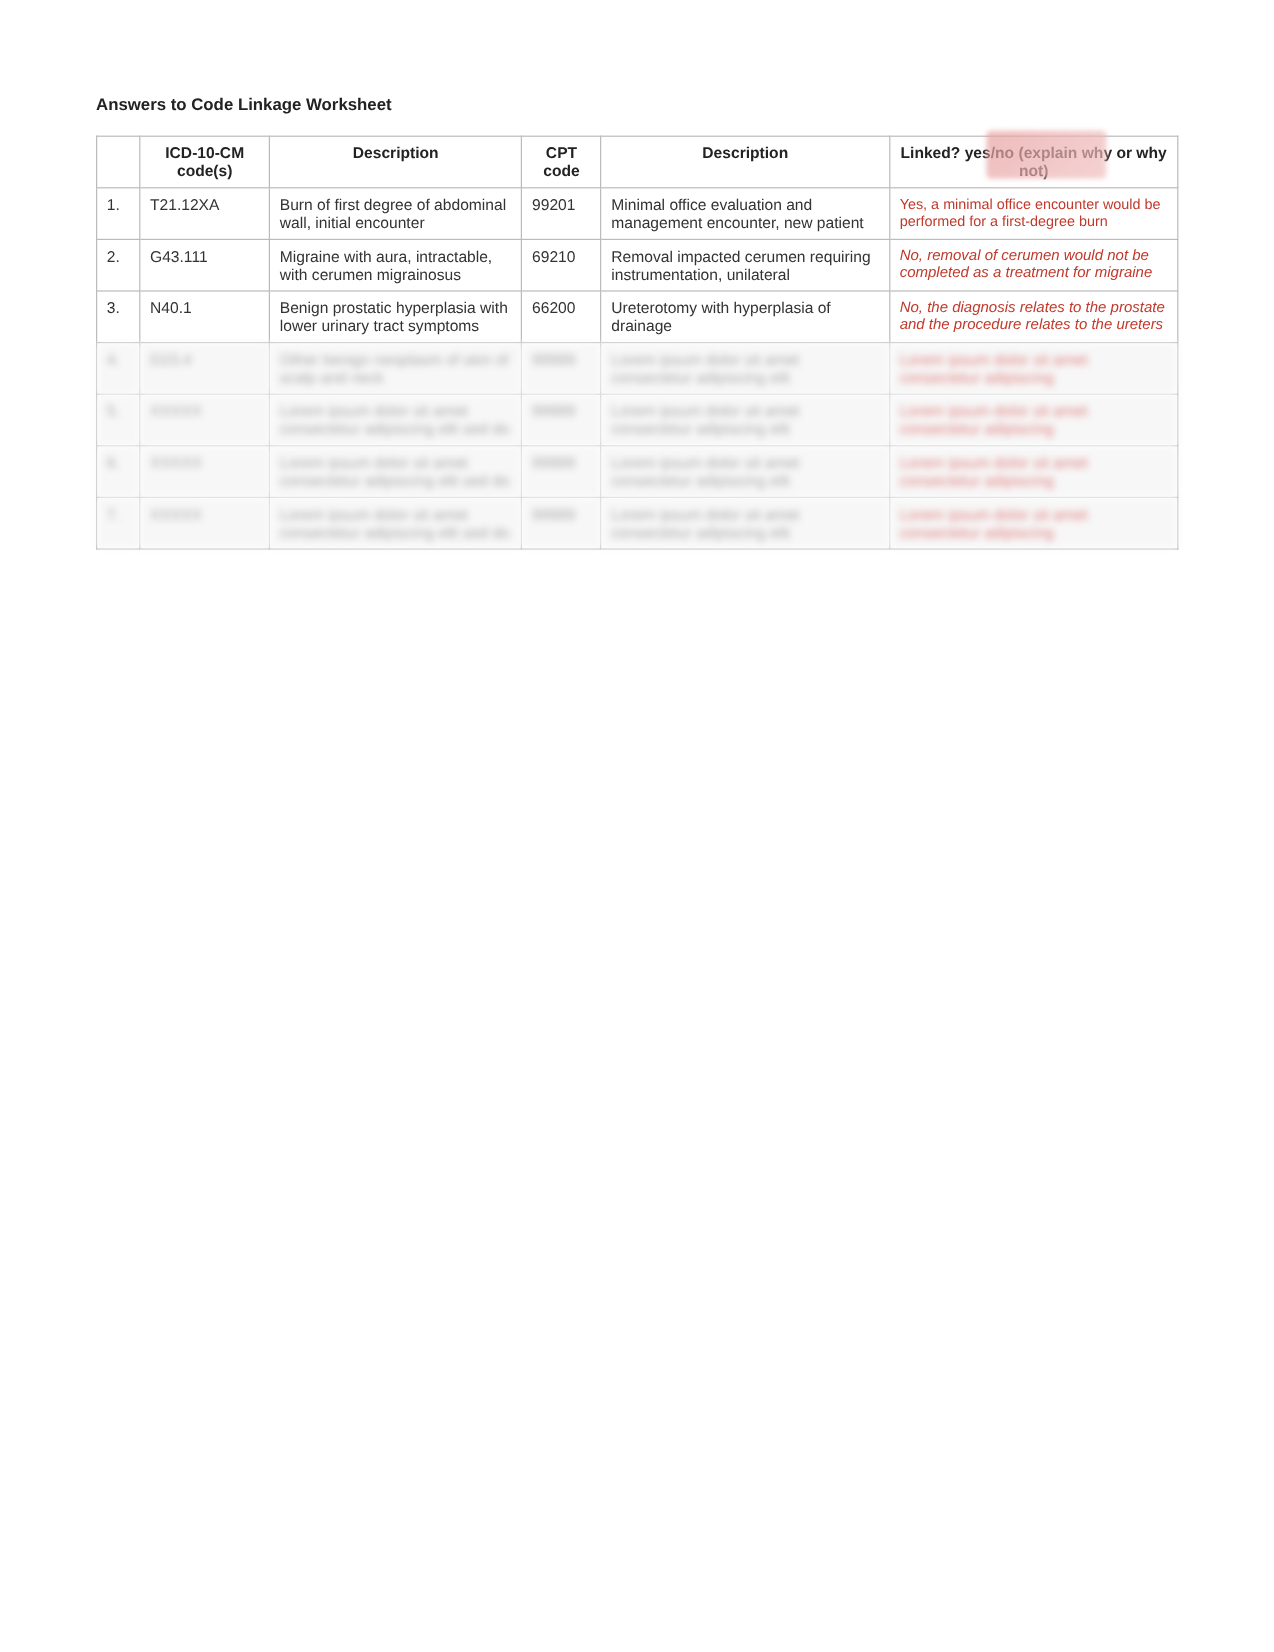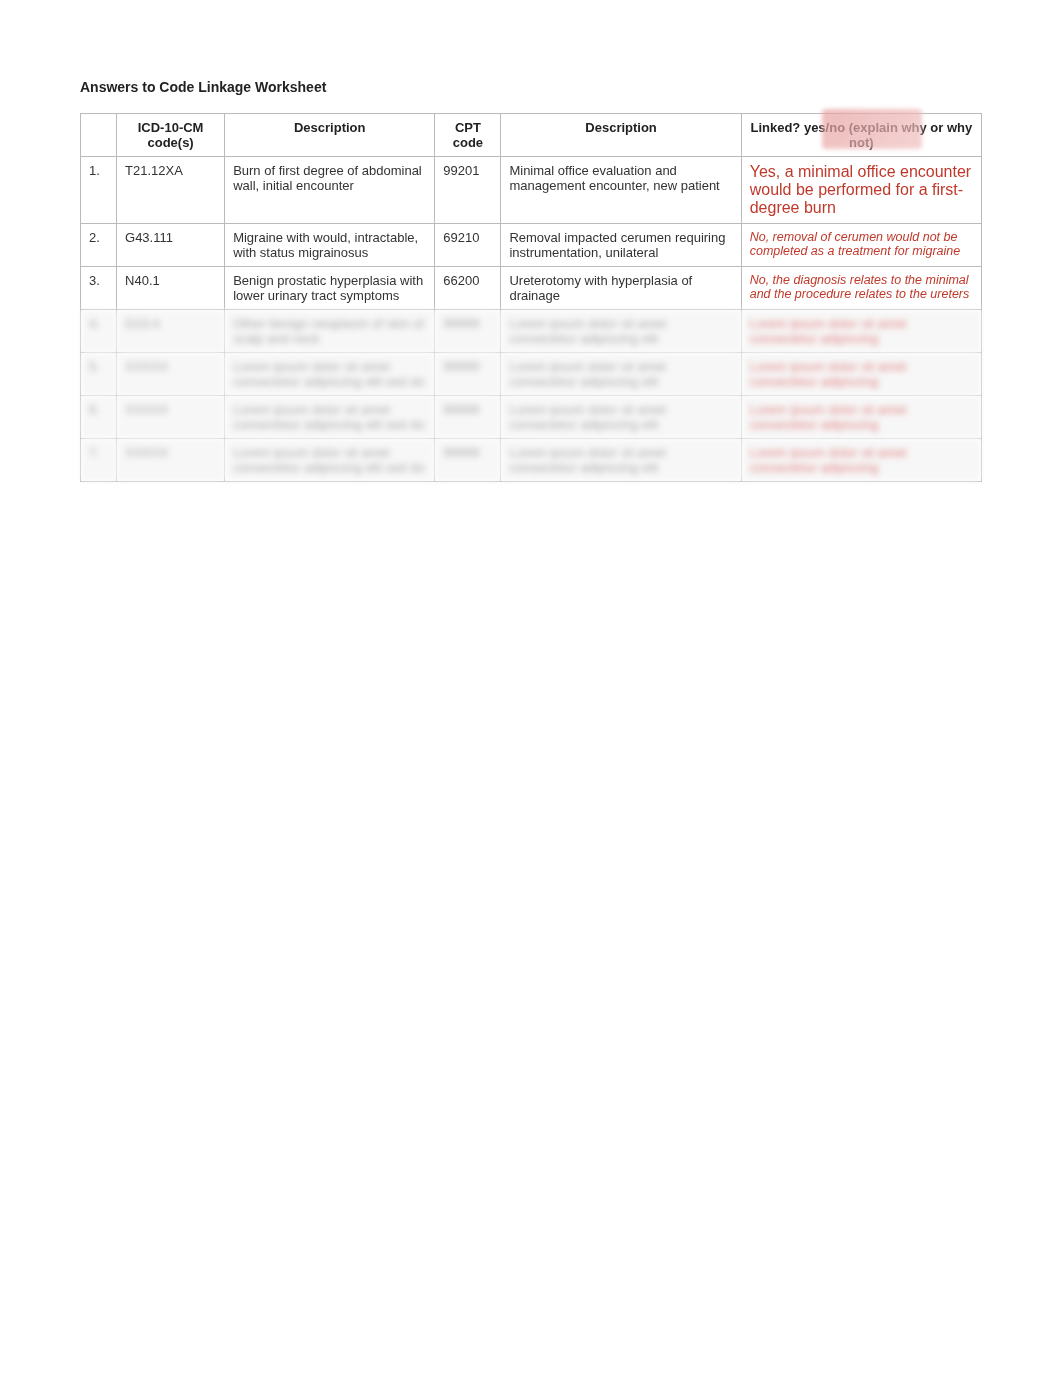--- a/index.html
+++ b/index.html
@@ -46,21 +46,21 @@
     tbody td {
       border: 1px solid #bbb;
       padding: 6px 8px;
       vertical-align: top;
       font-size: 13px;
       color: #333;
     }
 
     .linked-yes {
       color: #c0392b;
-      font-size: 16px;
+      font-size: 12px;
     }
 
     .linked-no {
       color: #c0392b;
       font-size: 12.5px;
       font-style: italic;
     }
 
     .watermark-area {
       position: absolute;
@@ -106,32 +106,32 @@
           <td>1.</td>
           <td>T21.12XA</td>
           <td>Burn of first degree of abdominal wall, initial encounter</td>
           <td>99201</td>
           <td>Minimal office evaluation and management encounter, new patient</td>
           <td class="linked-yes">Yes, a minimal office encounter would be performed for a first-degree burn</td>
         </tr>
         <tr>
           <td>2.</td>
           <td>G43.111</td>
-          <td>Migraine with would, intractable, with status migrainosus</td>
+          <td>Migraine with aura, intractable, with cerumen migrainosus</td>
           <td>69210</td>
           <td>Removal impacted cerumen requiring instrumentation, unilateral</td>
           <td class="linked-no">No, removal of cerumen would not be completed as a treatment for migraine</td>
         </tr>
         <tr>
           <td>3.</td>
           <td>N40.1</td>
           <td>Benign prostatic hyperplasia with lower urinary tract symptoms</td>
           <td>66200</td>
           <td>Ureterotomy with hyperplasia of drainage</td>
-          <td class="linked-no">No, the diagnosis relates to the minimal and the procedure relates to the ureters</td>
+          <td class="linked-no">No, the diagnosis relates to the prostate and the procedure relates to the ureters</td>
         </tr>
         <tr>
           <td style="filter: blur(3px); color: rgb(170, 170, 170); background-color: rgb(247, 247, 247);">4.</td>
           <td style="filter: blur(3px); color: rgb(170, 170, 170); background-color: rgb(247, 247, 247);">D23.4</td>
           <td style="filter: blur(3px); color: rgb(170, 170, 170); background-color: rgb(247, 247, 247);">Other benign neoplasm of
 skin of scalp and neck</td>
           <td style="filter: blur(3px); color: rgb(170, 170, 170); background-color: rgb(247, 247, 247);">99999</td>
           <td style="filter: blur(3px); color: rgb(170, 170, 170); background-color: rgb(247, 247, 247);">Lorem ipsum dolor sit amet consectetur adipiscing elit</td>
           <td style="filter: blur(3px); color: rgb(224, 128, 128); background-color: rgb(247, 247, 247);">Lorem ipsum dolor sit amet consectetur adipiscing</td>
         </tr>

